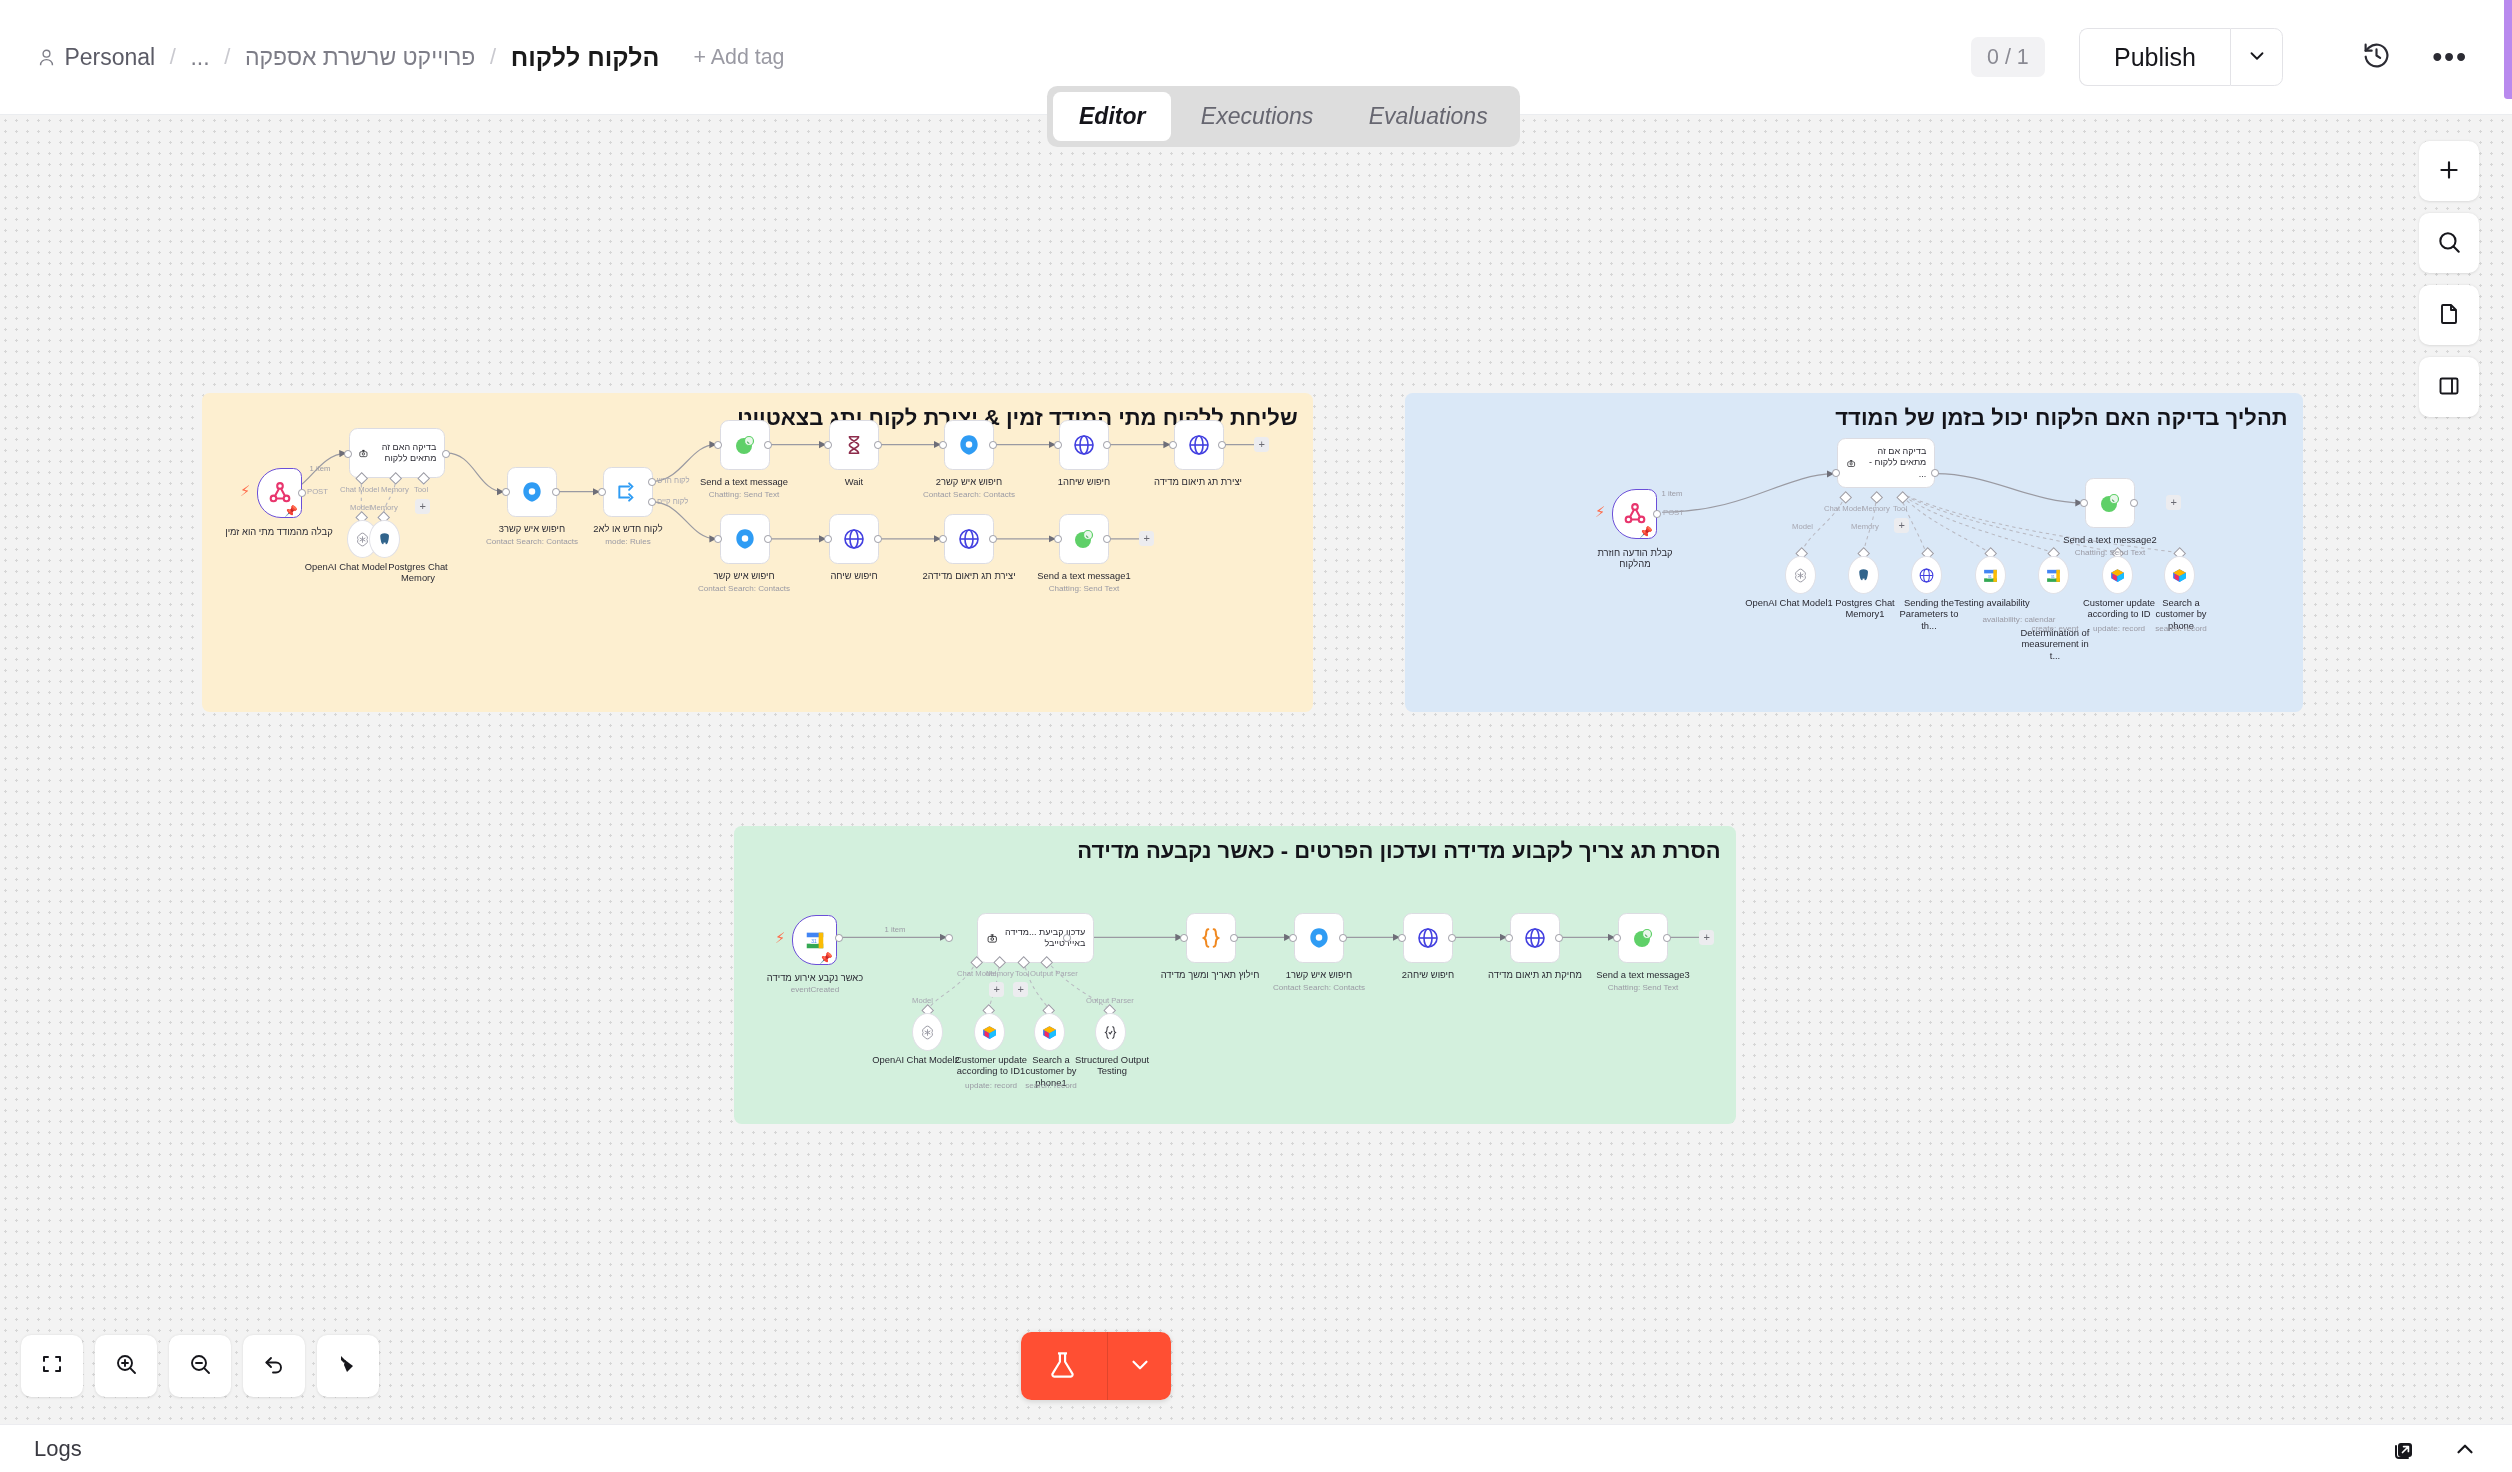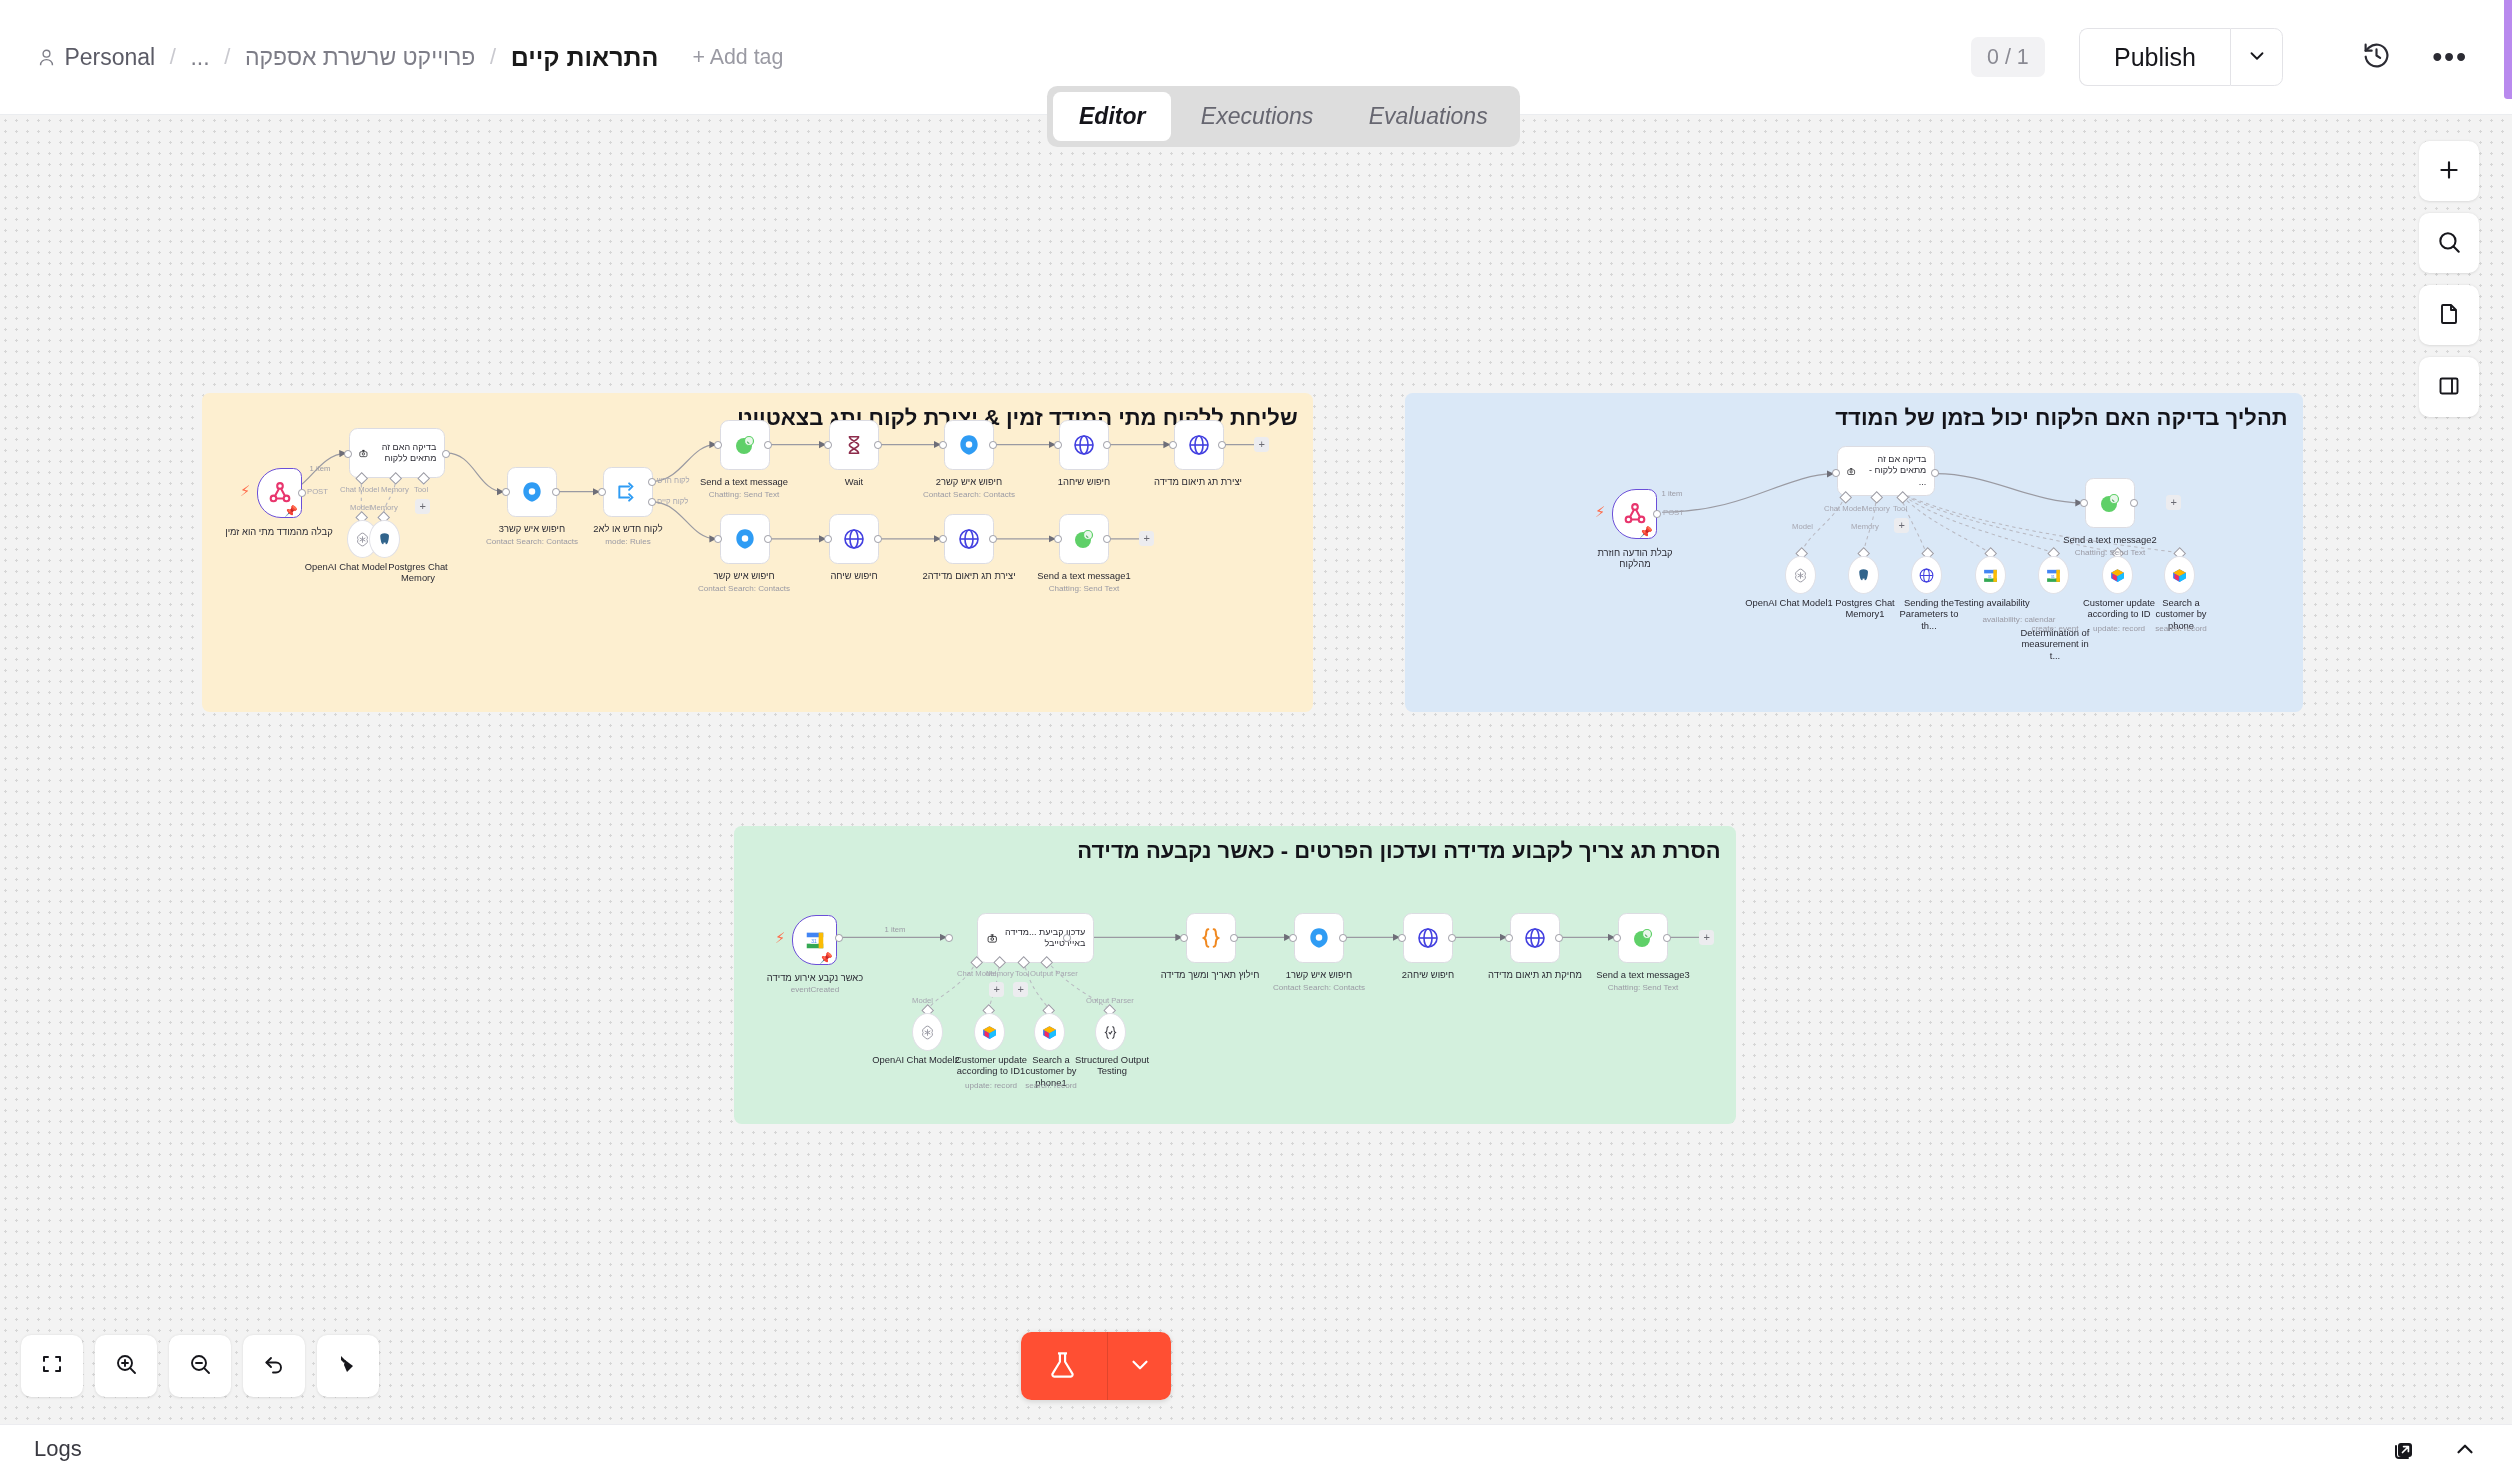--- a/index.html
+++ b/index.html
@@ -196,21 +196,21 @@
               <path d="M3 20c0-4 3.3-6.5 7-6.5s7 2.5 7 6.5"></path>
           </svg>
         </span>
         <span>Personal</span>
       </span>
       <span class="bc-sep">/</span>
       <span class="bc-item">...</span>
       <span class="bc-sep">/</span>
       <span class="bc-item">פרוייקט שרשרת אספקה</span>
       <span class="bc-sep">/</span>
-      <span class="bc-current">התראות קיים</span>
+      <span class="bc-current">הלקוח ללקוח</span>
       <span class="add-tag">+ Add tag</span>
     </div>
 
     <div class="header-right">
       <div class="ratio-badge">0 / 1</div>
       <div class="publish-group">
         <button class="publish-btn">Publish</button>
         <div class="publish-caret">
           <span>
             <svg width="22" height="22" viewBox="0 0 24 24" fill="none" stroke="#16161b" stroke-width="2" stroke-linecap="round" stroke-linejoin="round">
@@ -483,21 +483,21 @@
           <path d="M11 8l-3.5 6.5M13 8l3.5 6.5M8.6 17h6.8"></path>
         </svg>
         <span class="pin" style="right:2.6px; bottom:-0.9px;">📌</span>
       </div>
       <div class="port" style="left:248px; top:117px;"></div>
       <div class="port-label" style="left:258px; top:115px; direction:ltr;">POST</div>
       <div class="node-label" style="left:230px; top:154px; white-space:normal; width:82px;"><span>קבלת הודעה חוזרת מהלקוח</span></div>
 
       <div class="edge-label" style="left:267px; top:96px;">1 item</div>
 
-      <div class="agent-node" style="left:432px; top:53px; width:98px; height:50px;">
+      <div class="agent-node" style="left:432px; top:45px; width:98px; height:50px;">
         <svg width="19" height="19" viewBox="0 0 24 24" fill="none" stroke="#16161b" stroke-width="1.6">
           <rect x="4" y="8" width="16" height="11" rx="3"></rect>
             <circle cx="12" cy="13" r="2.6"></circle>
             <path d="M12 4v4M9 5.2h6"></path>
         </svg>
         <span class="agent-text">בדיקה אם זה מתאים ללקוח - ...</span>
       </div>
       <div class="port" style="left:427px; top:76px;"></div>
       <div class="port" style="left:526px; top:76px;"></div>
       <div class="diamond" style="left:436px; top:100px;"></div>

